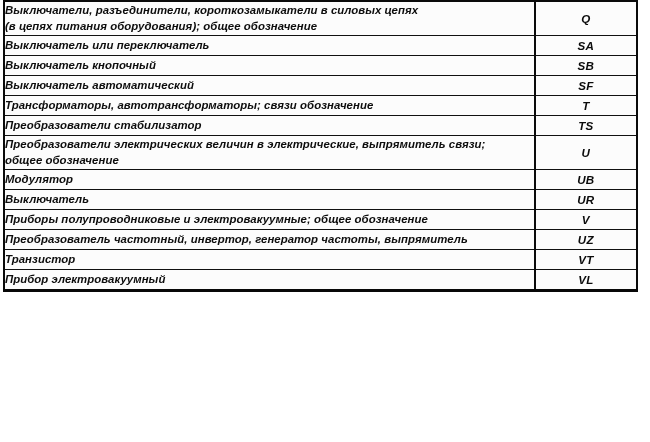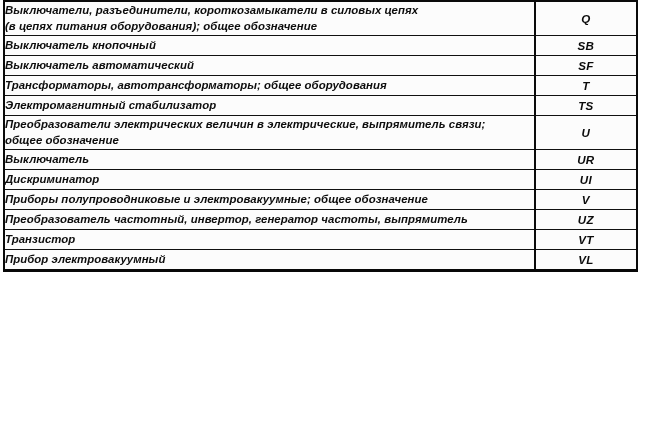--- a/index.html
+++ b/index.html
@@ -86,47 +86,51 @@
 
 <div id="sheet">
   <table id="designation-table">
     <tbody>
         <tr class="r-double">
           <td class="cell-desc">Выключатели, разъединители, короткозамыкатели в силовых цепях
 (в цепях питания оборудования); общее обозначение</td>
           <td class="cell-code">Q</td>
         </tr>
         <tr class="r-single">
+          <td class="cell-desc">Выключатель или переключатель</td>
+          <td class="cell-code">SA</td>
+        </tr>
+        <tr class="r-single">
           <td class="cell-desc">Выключатель кнопочный</td>
           <td class="cell-code">SB</td>
         </tr>
         <tr class="r-single">
           <td class="cell-desc">Выключатель автоматический</td>
           <td class="cell-code">SF</td>
         </tr>
         <tr class="r-single">
-          <td class="cell-desc">Трансформаторы,  автотрансформаторы; общее оборудования</td>
+          <td class="cell-desc">Трансформаторы,  автотрансформаторы; связи обозначение</td>
           <td class="cell-code">T</td>
         </tr>
         <tr class="r-single">
-          <td class="cell-desc">Электромагнитный стабилизатор</td>
+          <td class="cell-desc">Преобразователи стабилизатор</td>
           <td class="cell-code">TS</td>
         </tr>
         <tr class="r-double">
           <td class="cell-desc">Преобразователи электрических величин в электрические, выпрямитель связи;
 общее обозначение</td>
           <td class="cell-code">U</td>
         </tr>
         <tr class="r-single">
+          <td class="cell-desc">Модулятор</td>
+          <td class="cell-code">UB</td>
+        </tr>
+        <tr class="r-single">
           <td class="cell-desc">Выключатель</td>
           <td class="cell-code">UR</td>
-        </tr>
-        <tr class="r-single">
-          <td class="cell-desc">Дискриминатор</td>
-          <td class="cell-code">UI</td>
         </tr>
         <tr class="r-single">
           <td class="cell-desc">Приборы полупроводниковые и электровакуумные; общее обозначение</td>
           <td class="cell-code">V</td>
         </tr>
         <tr class="r-single">
           <td class="cell-desc">Преобразователь частотный, инвертор, генератор частоты, выпрямитель</td>
           <td class="cell-code">UZ</td>
         </tr>
         <tr class="r-single">

